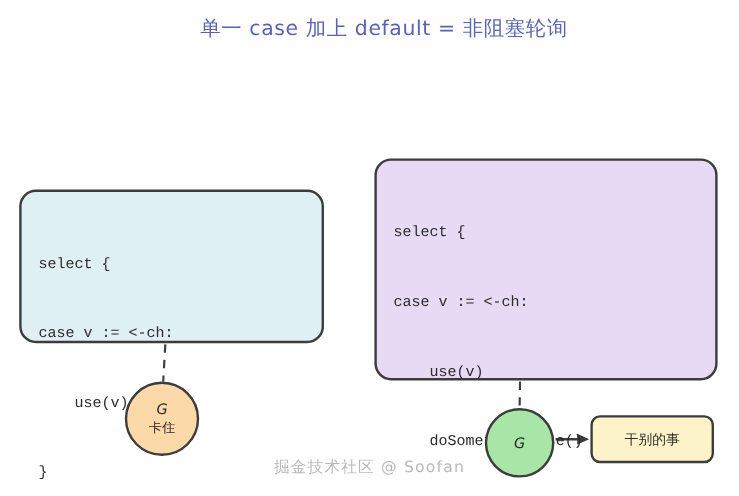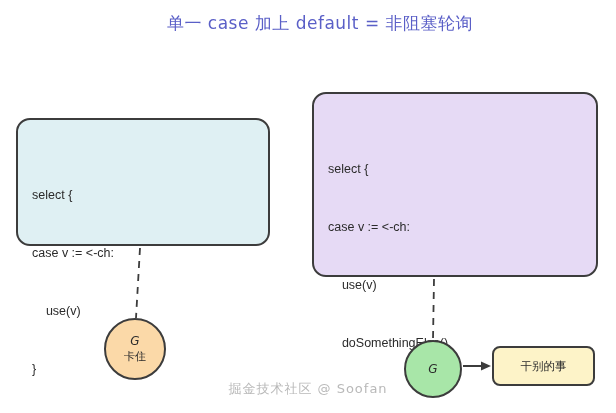--- a/index.html
+++ b/index.html
@@ -29,26 +29,27 @@
     font-size: 17px;
     color: #5a5fc7;
     letter-spacing: 0.5px;
     font-family: "DejaVu Sans", sans-serif;
   }
   .code-box {
     position: absolute;
     box-sizing: border-box;
     border-radius: 14px;
     border: 2px solid #3c3c3c;
-    padding: 27px 14px;
-    font-family: Liberation Sans, sans-serif;
+    padding: 12px 14px;
+    font-family: Liberation Mono, monospace;
     font-size: 12.5px;
     line-height: 1.55;
     color: #2b2b2b;
     white-space: pre;
+    margin-top: 40px;
   }
   #box-left {
     left: 16px;
     top: 118px;
     width: 254px;
     height: 128px;
     background: #dff0f3;
   }
   #box-right {
     left: 312px;

